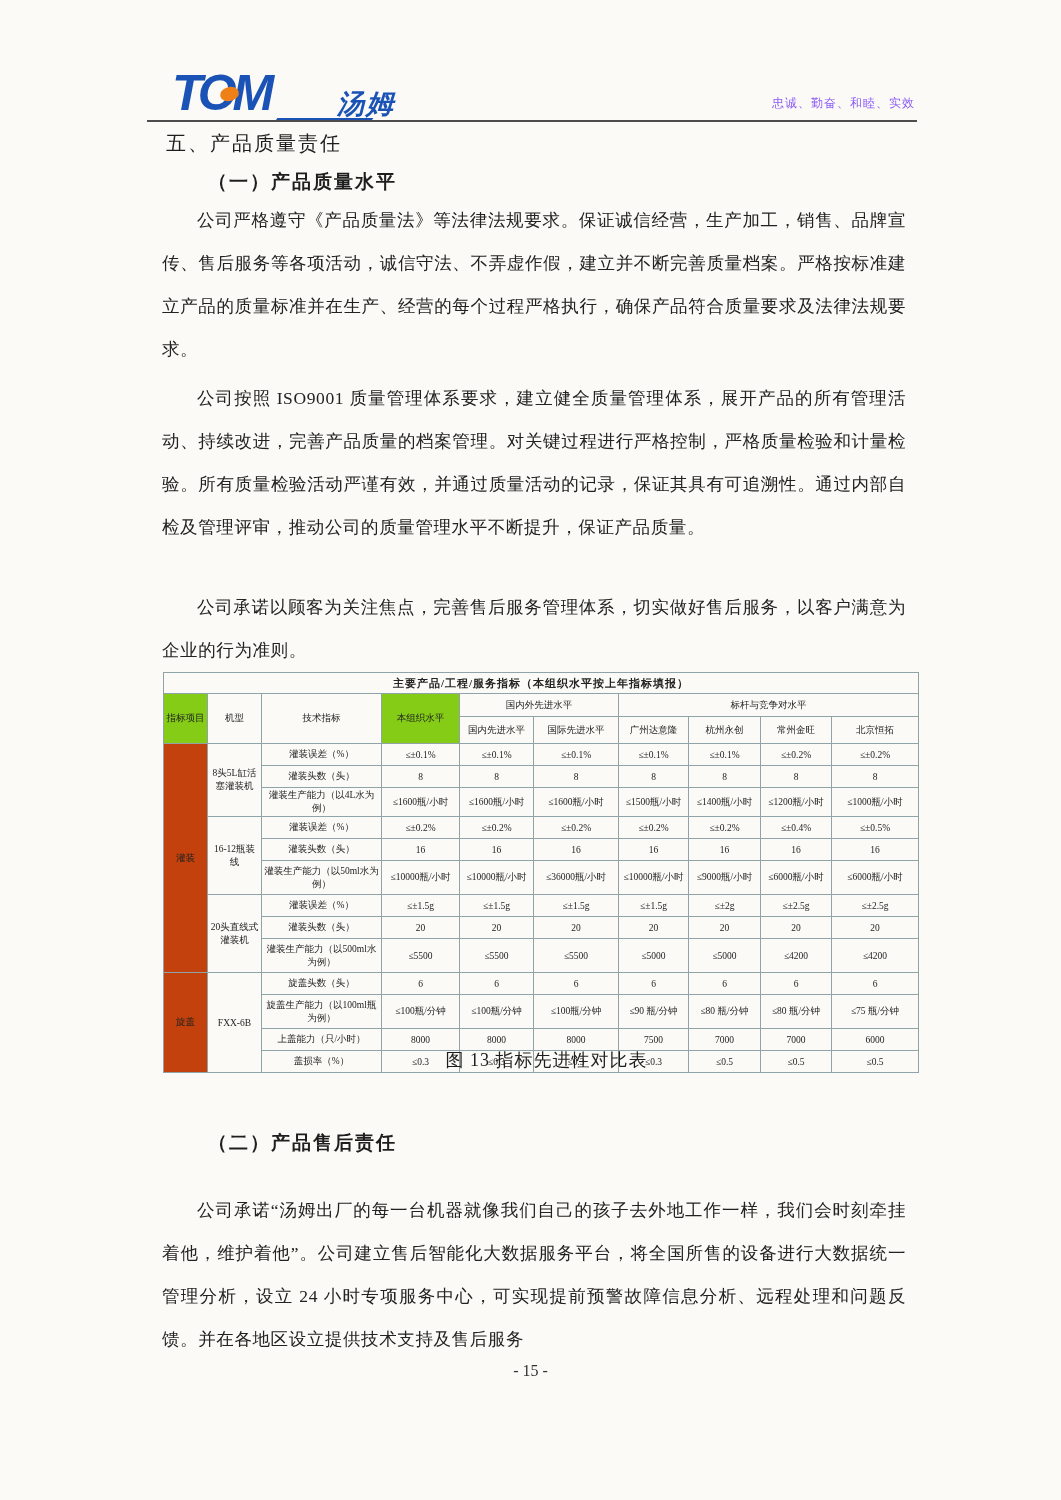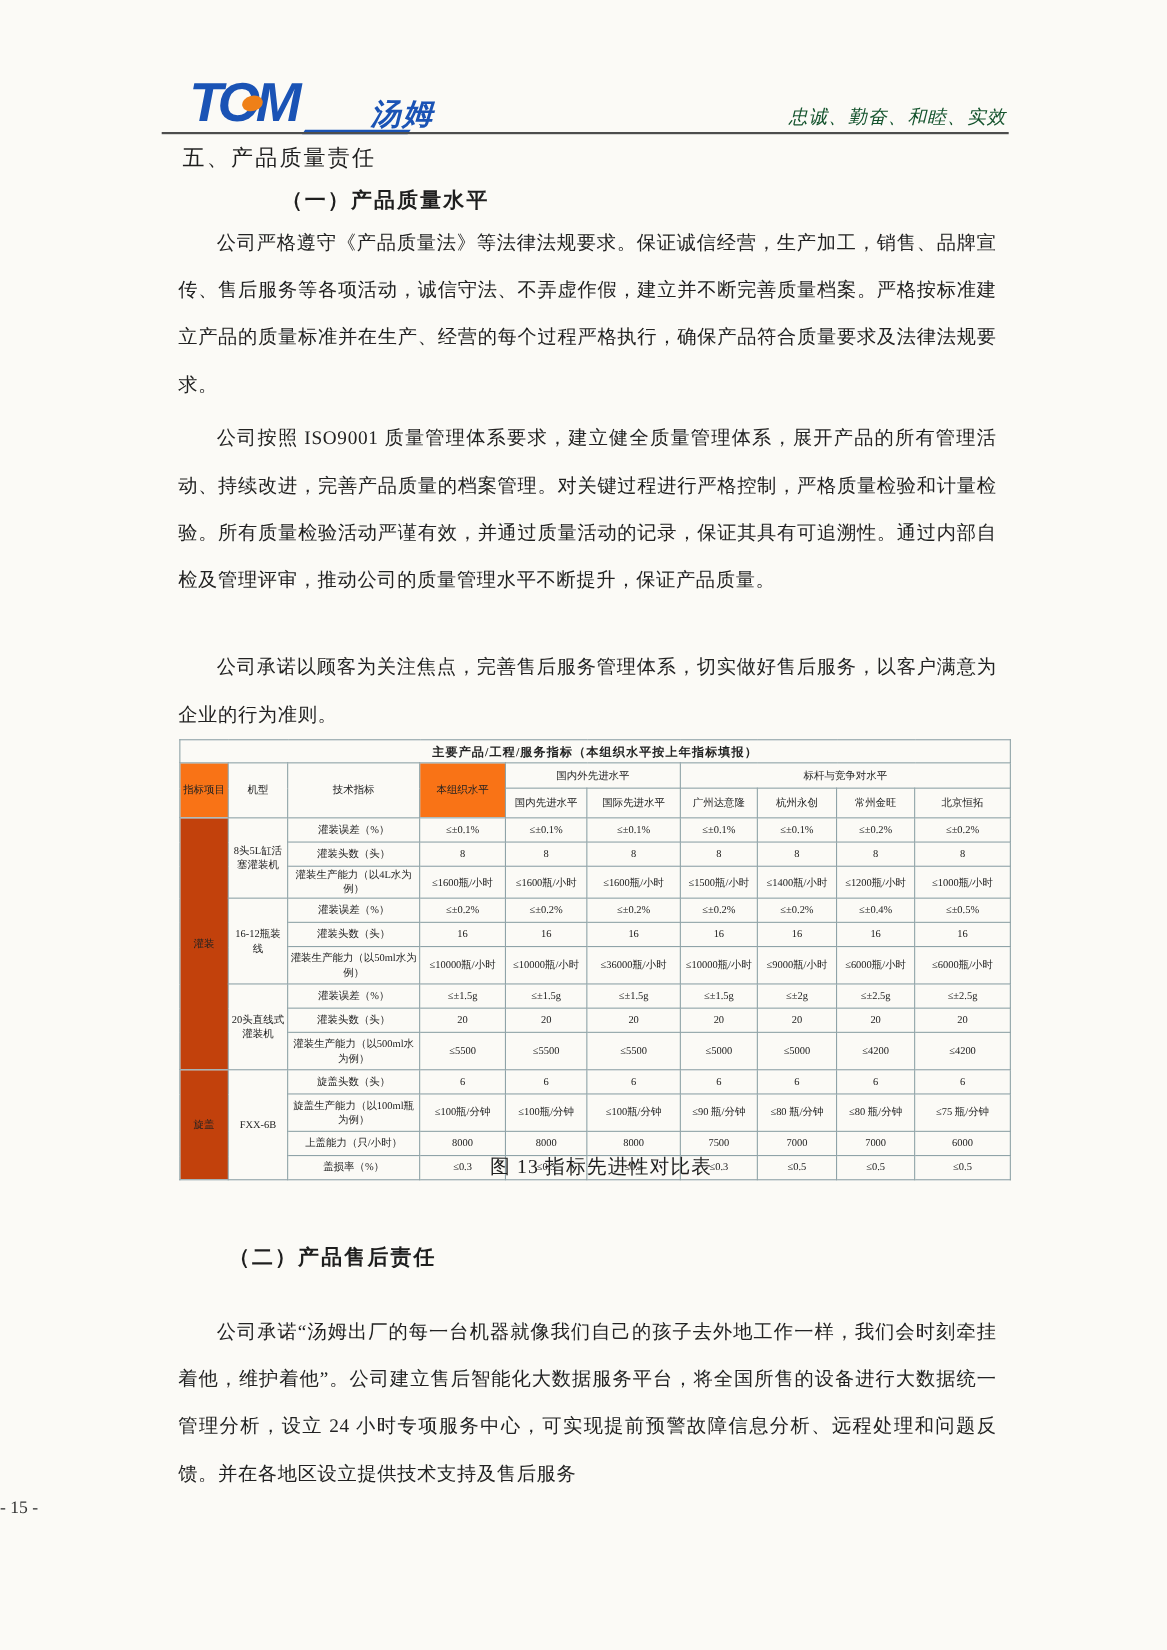--- a/index.html
+++ b/index.html
@@ -27,52 +27,52 @@
     font-family:"Liberation Sans","DejaVu Sans",sans-serif;
     font-style:italic;font-weight:bold;font-size:27px;color:#1a53b5;
     letter-spacing:2px;
     margin-left:43px;
   }
   .logo-swoosh{
     position:absolute;left:104px;top:48px;width:96px;height:4px;
     background:#1a53b5;transform:skewX(-35deg);
   }
   .slogan{
-    right:146px;top:95px;font-size:17px;letter-spacing:1px;color:#14532d;font-style:italic;
+    right:146px;top:95px;font-size:12px;letter-spacing:1px;color:#8b5cf6;
   }
   .header-rule{
     left:147px;top:120px;width:770px;height:2px;background:#4d4d4d;
   }
 
   
   .h1{left:166px;top:130px;font-size:20px;font-weight:normal;letter-spacing:2px;}
   .h2{font-size:19px;font-weight:bold;letter-spacing:2px;}
-  .h2a{left:208px;top:169px;margin-left:48px;}
+  .h2a{left:208px;top:169px;}
   .h2b{left:208px;top:1130px;}
   .para{
     left:162px;width:744px;font-size:17.5px;line-height:43px;
     text-align:justify;text-indent:2em;letter-spacing:0.6px;color:#222;
   }
   .p1{top:199px;}
   .p2{top:377px;}
   .p3{top:587px;font-family:Liberation Mono, monospace;}
   .p4{top:1189px;}
   .caption{left:0;top:1048px;width:1061px;text-align:center;font-size:18px;letter-spacing:1px;margin-left:16px;}
-  .footer{left:0;top:1362px;width:1061px;font-size:16px;color:#333;}
+  .footer{left:0;top:1362px;width:1061px;text-align:center;font-size:16px;color:#333;}
 
   
   .tbl-wrap{left:163px;top:672px;}
   table{border-collapse:collapse;table-layout:fixed;width:687px;
         font-size:9.5px;color:#222;}
   td,th{border:1px solid #8fa3a8;text-align:center;vertical-align:middle;
         padding:1px 2px;font-weight:normal;overflow:hidden;word-break:break-all;}
   .t-title{font-weight:bold;font-size:11px;height:18px;letter-spacing:1px;}
   thead tr.hrow1 th{height:20px;}
   thead tr.hrow2 th{height:24px;}
-  .shade{background:#f97316;}
+  .shade{background:#84cc16;}
   tbody tr{height:22px;}
   tbody tr.tall{height:34px;}
   td.proj{background:#c2410c;}
 </style>
 </head>
 <body>
 
 <div class="abs logo">
   <span class="logo-latin">TOM</span>
   <span class="logo-o-dot"></span>

